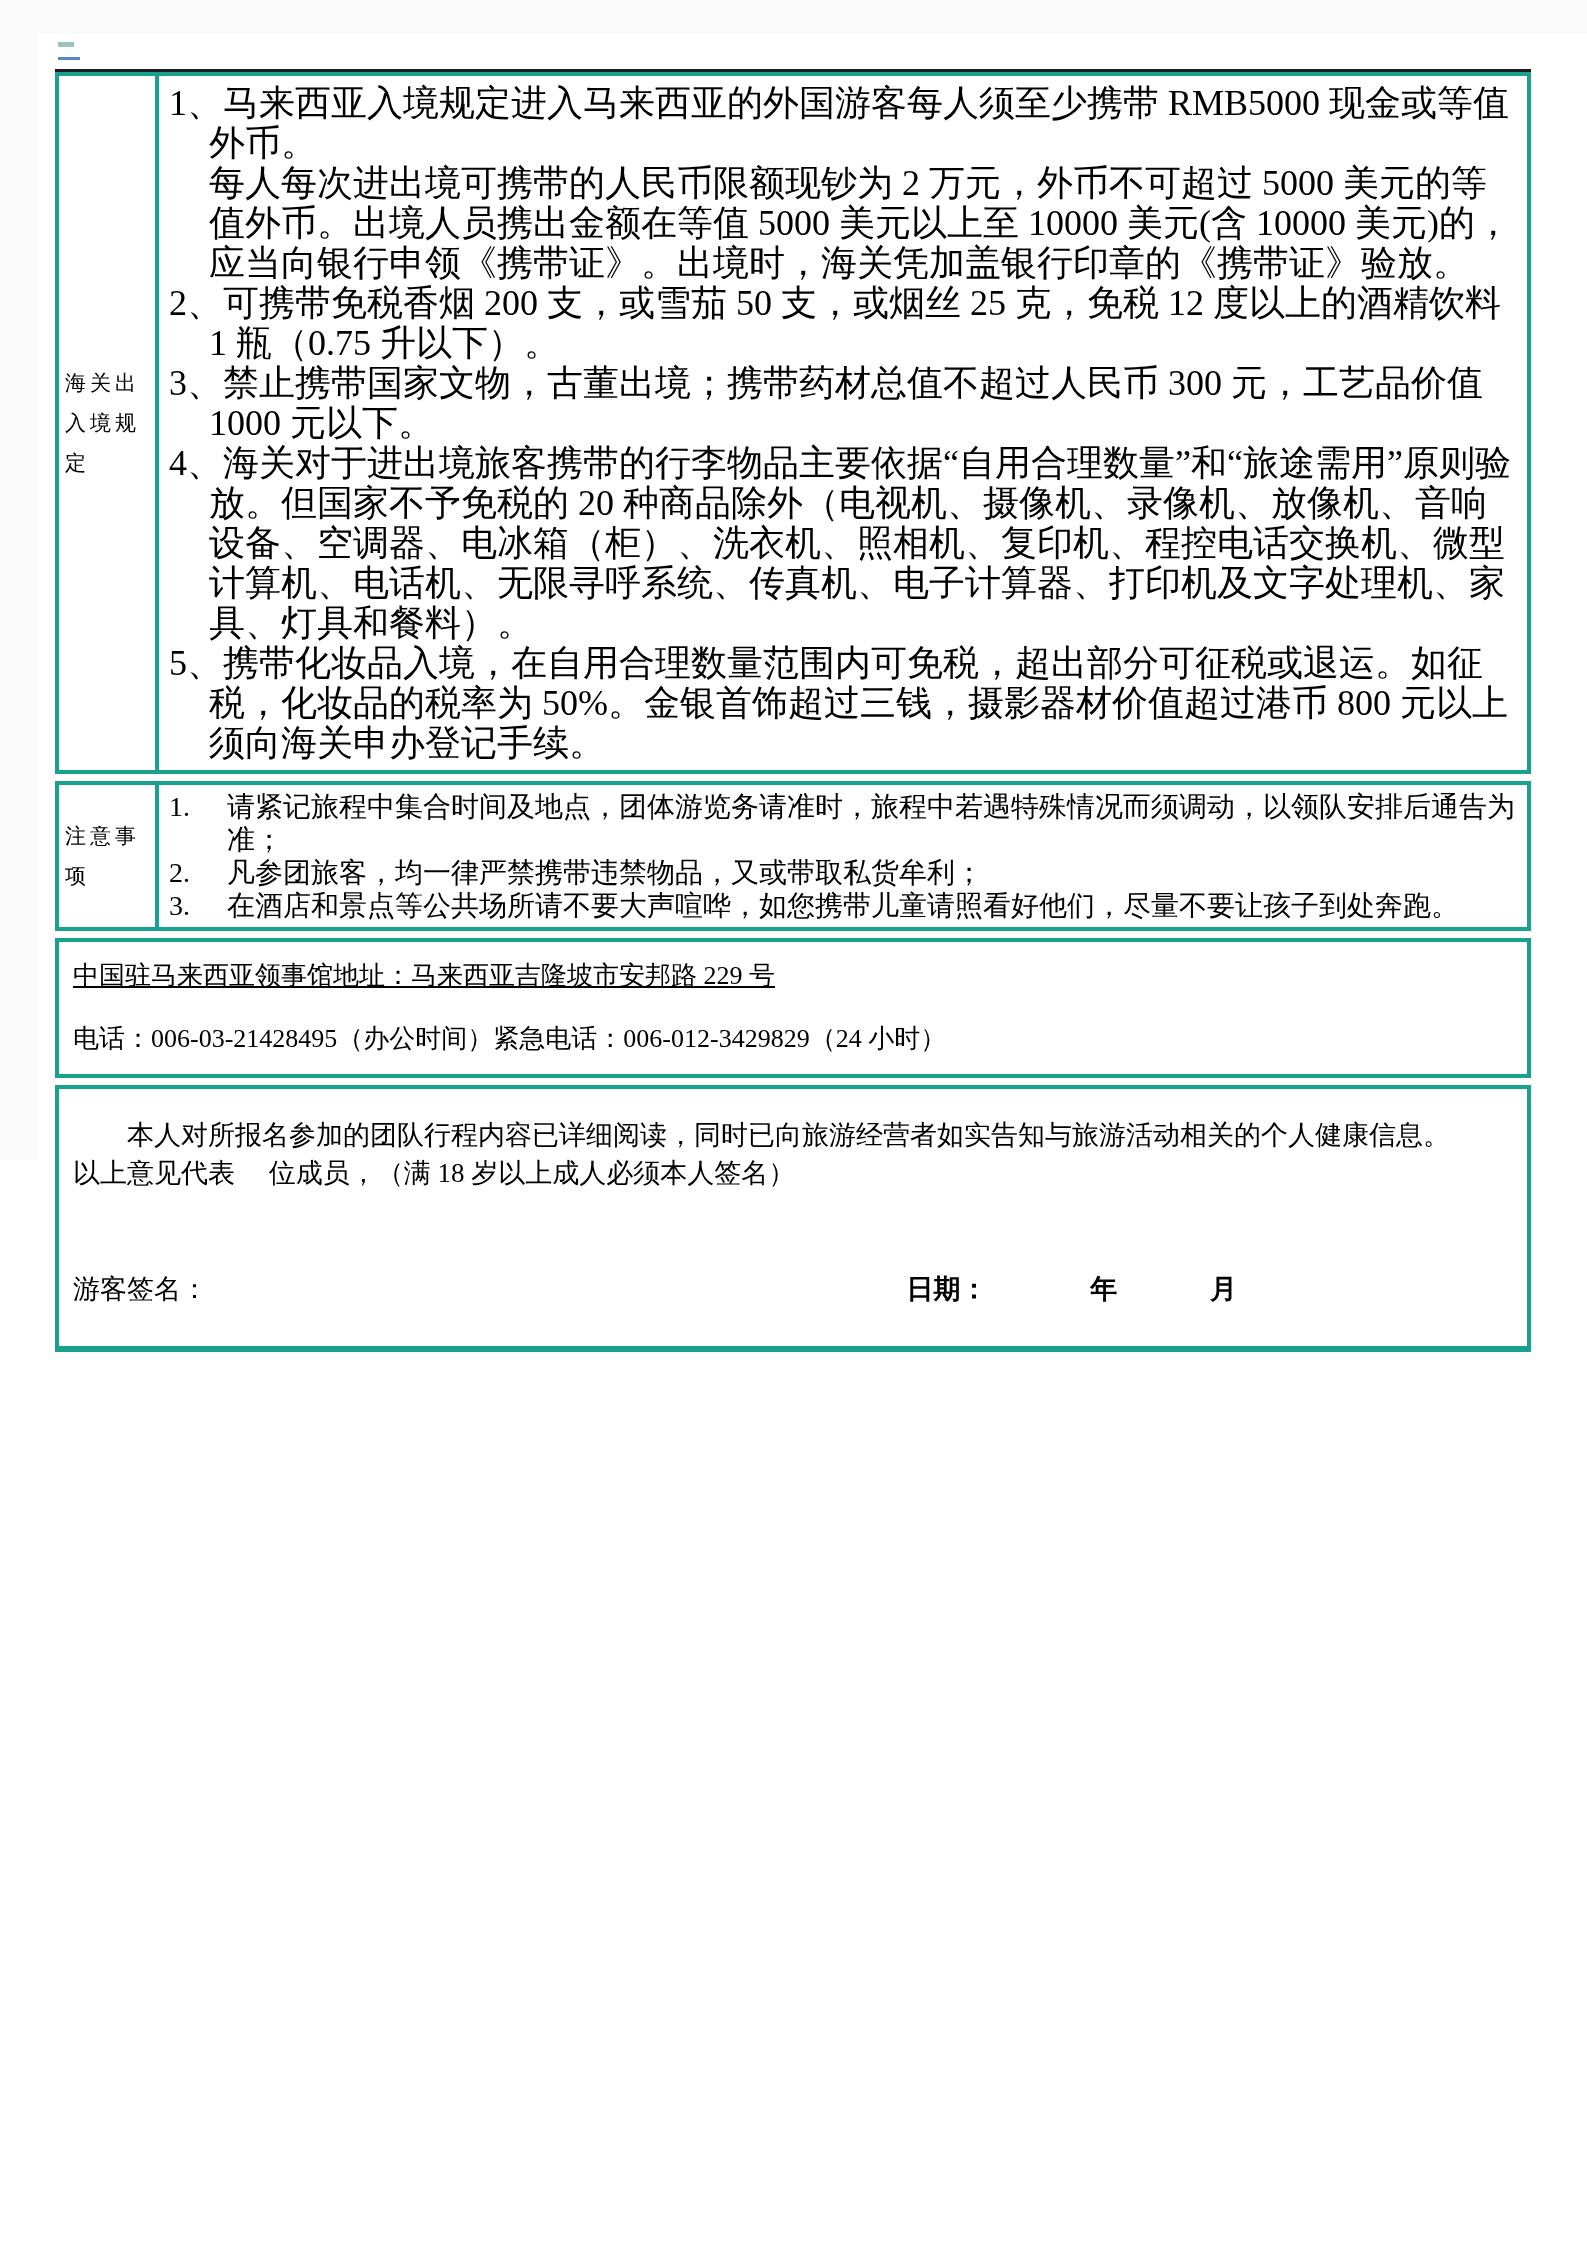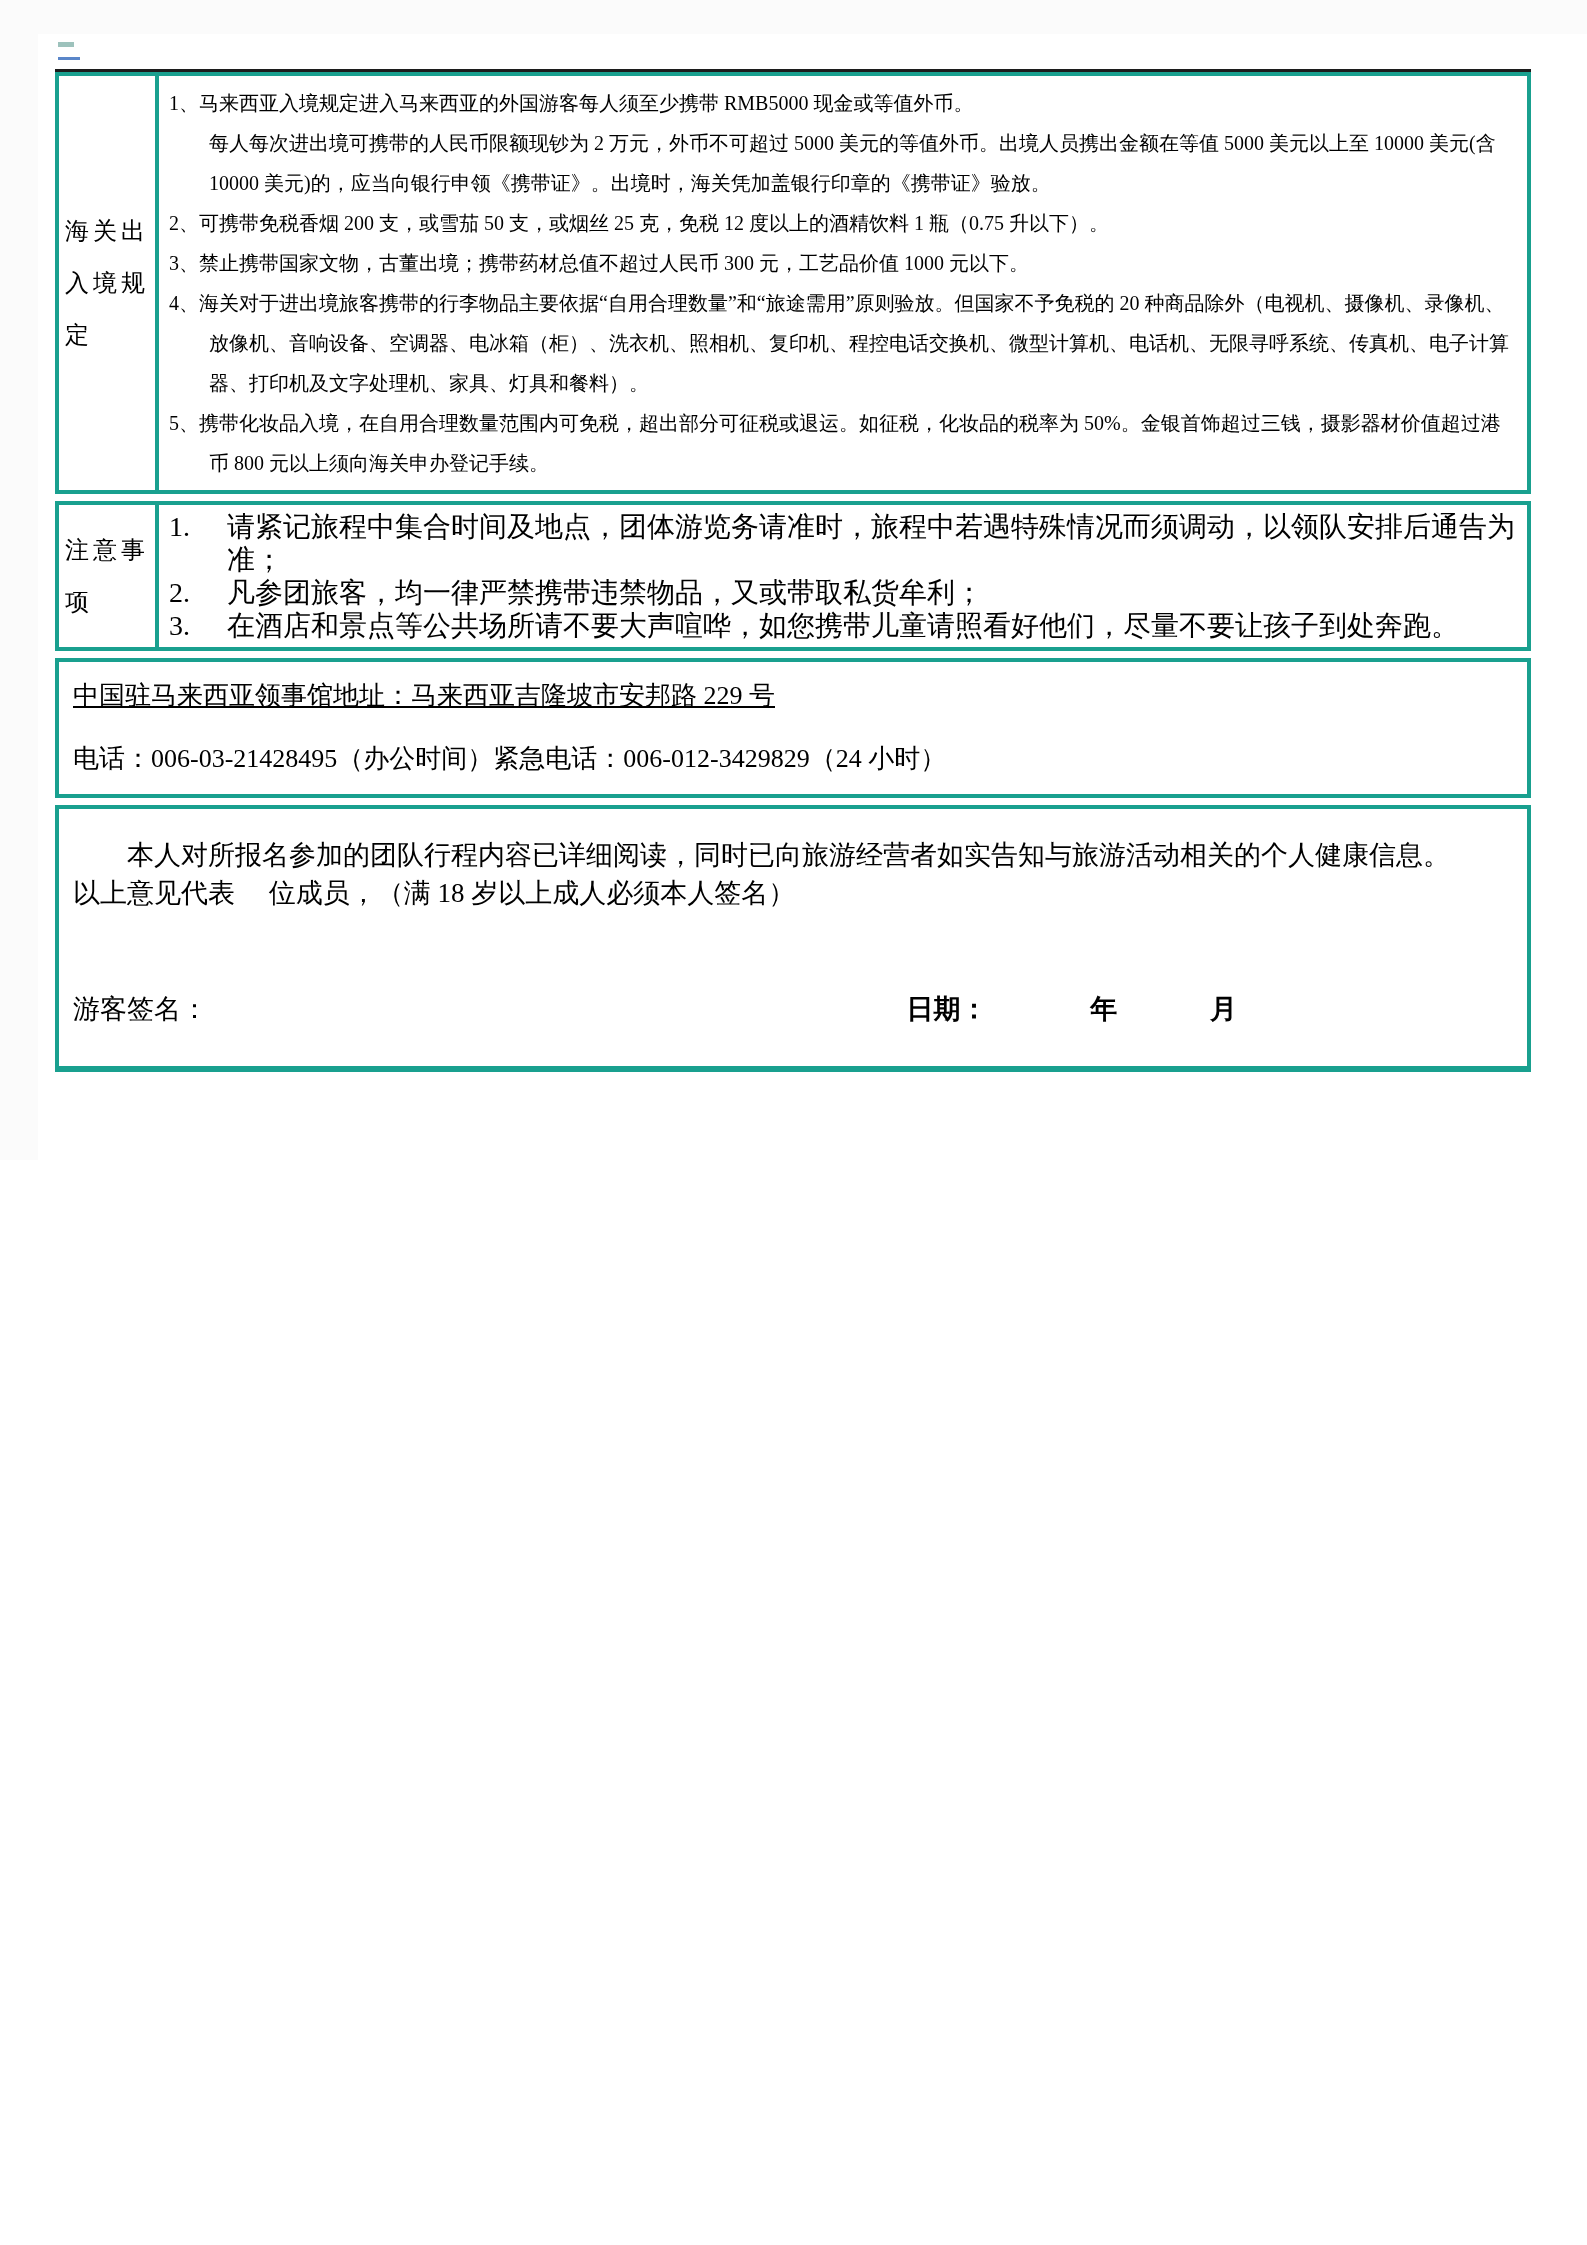--- a/index.html
+++ b/index.html
@@ -24,27 +24,27 @@
   .box { border:4px solid var(--teal); background:#fff; margin-bottom:7px; }
   .split { display:flex; align-items:stretch; }
 
   .label-cell {
     width:100px; flex:0 0 100px;
     border-right:4px solid var(--teal);
     display:flex; align-items:center;
     padding:0 6px;
   }
   .label-text {
-    font-size:24px; line-height:52px; letter-spacing:4px;
+    font-size:21px; line-height:40px; letter-spacing:4px;
     word-break:break-all; width:84px;
   }
 
   .content-cell { flex:1 1 auto; padding:7px 10px 7px 10px; }
 
-  .customs .content-cell { font-size:20px; line-height:40px; }
+  .customs .content-cell { font-size:36px; line-height:40px; }
   .customs .item { padding-left:40px; text-indent:-40px; }
 
   .notes .content-cell { font-size:28px; line-height:33px; padding-top:5px; padding-bottom:5px; }
   .notes .item { padding-left:58px; text-indent:-58px; }
   .notes .num { display:inline-block; width:58px; text-indent:0; }
 
   .consulate { padding:4px 14px; font-size:26px; }
   .consulate p { margin:0; }
   .consulate .addr { margin:12px 0 0 0;text-decoration:underline; }
   .consulate .phone { margin:28px 0 14px 0; }

